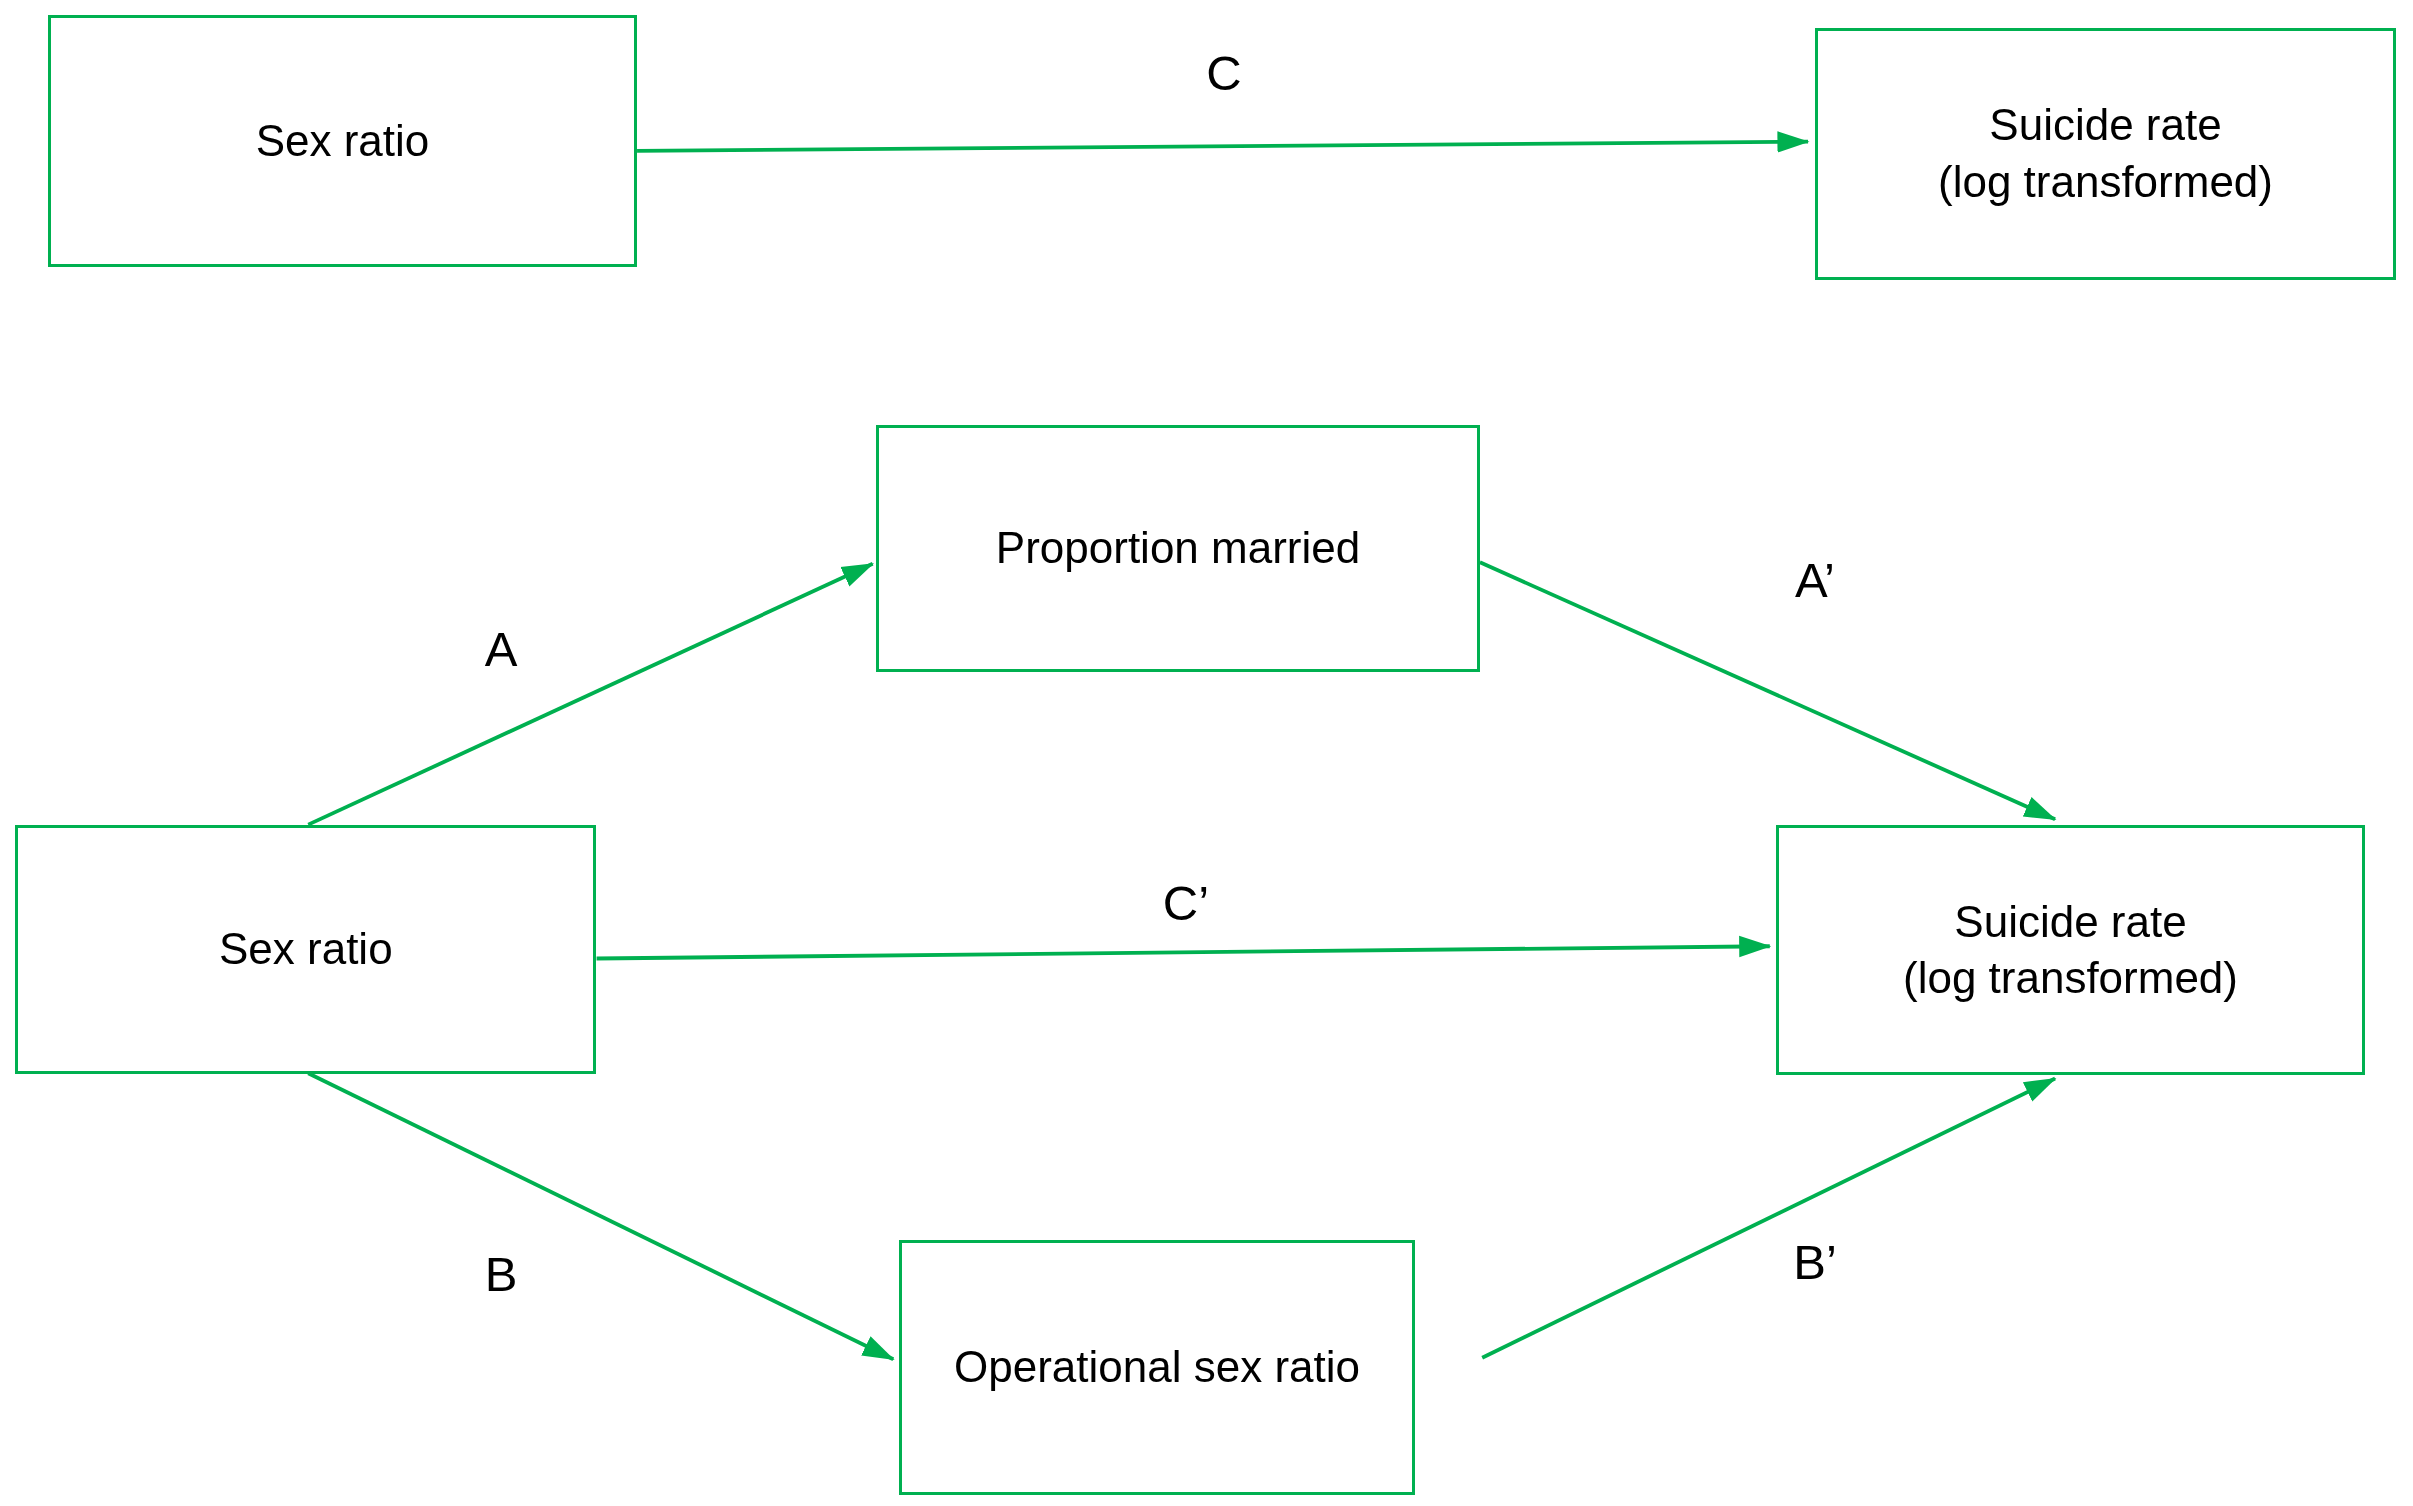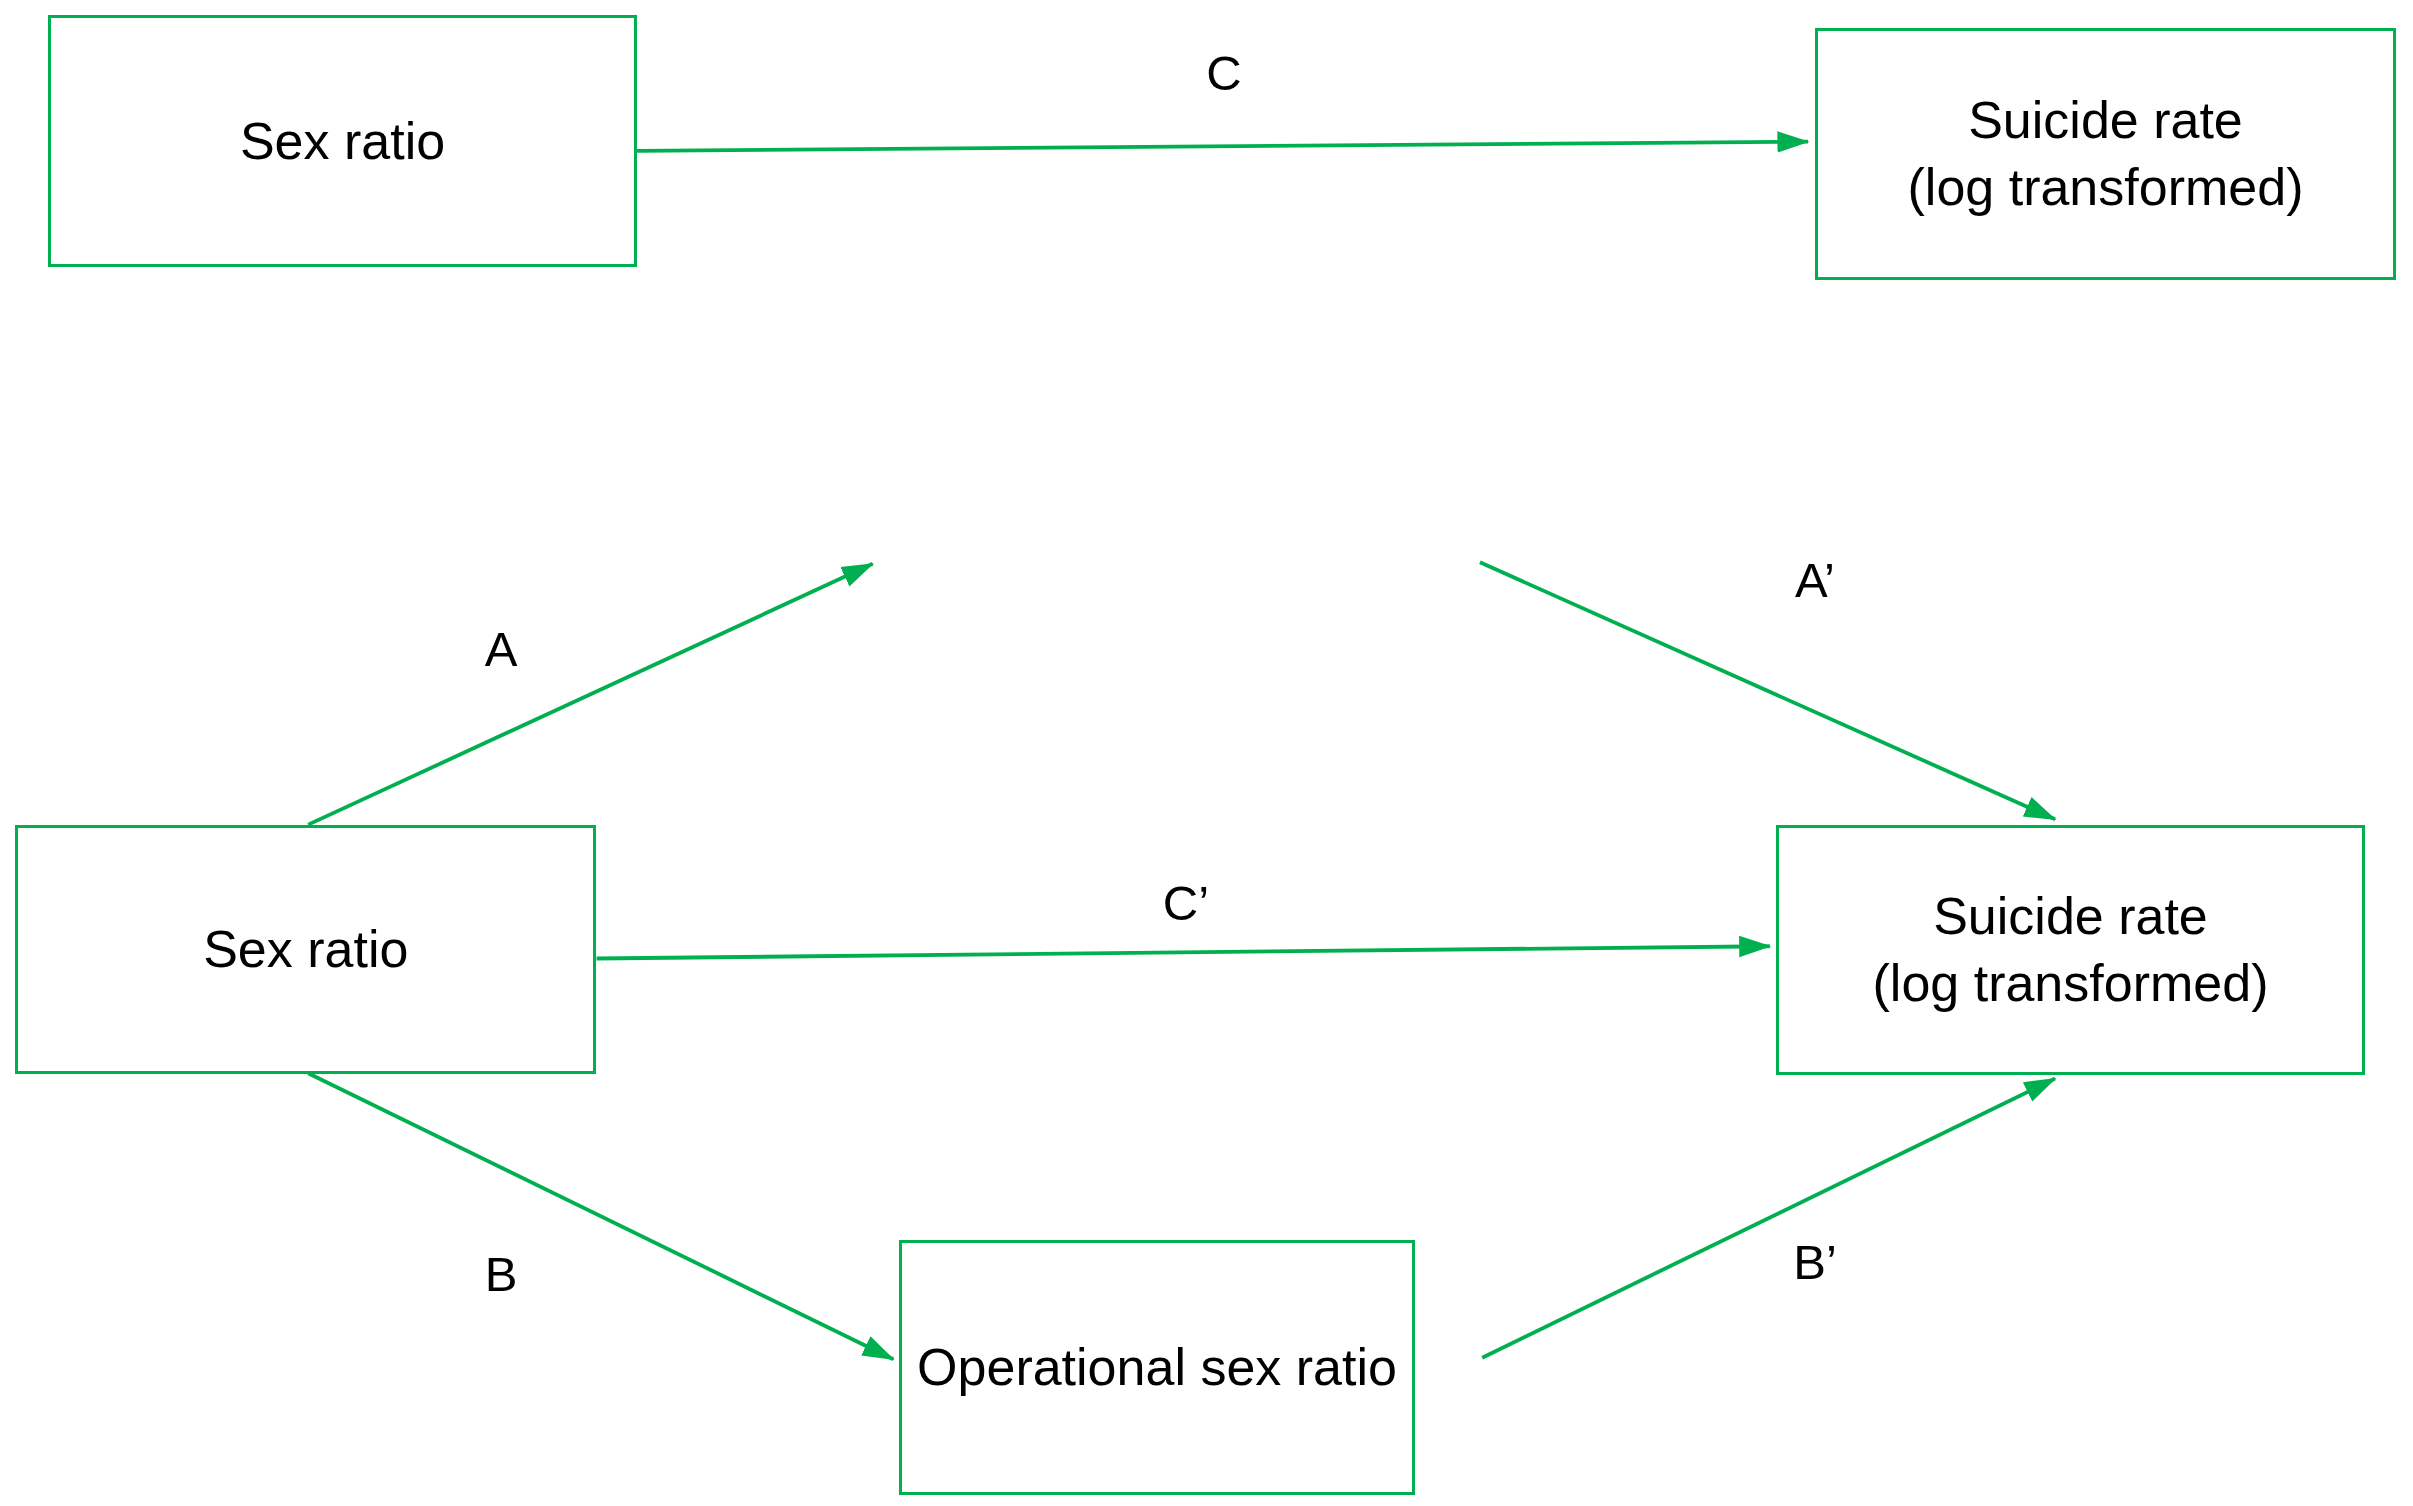--- a/index.html
+++ b/index.html
@@ -36,21 +36,21 @@
     position: absolute;
     box-sizing: border-box;
     border: 3.8px solid var(--accent, #00b050);
     background: #ffffff;
     display: flex;
     flex-direction: column;
     align-items: center;
     justify-content: center;
     text-align: center;
     color: #000000;
-    font-size: 52px;
+    font-size: 44px;
     line-height: 1.28;
     font-weight: 400;
   }
   .path-label {
     position: absolute;
     transform: translate(-50%, -50%);
     color: #000000;
     font-size: 49px;
     font-weight: 400;
     white-space: nowrap;
@@ -99,20 +99,23 @@
     <span>Suicide rate</span>
     <span>(log transformed)</span>
   </div>
 
   <div class="path-label" id="label-c">C</div>
 
   <div class="node" id="box-med-sex-ratio">
     <span>Sex ratio</span>
   </div>
 
+  <div class="node" id="box-proportion-married">
+    <span>Proportion married</span>
+  </div>
 
   <div class="node" id="box-operational-sex-ratio">
     <span>Operational sex ratio</span>
   </div>
 
   <div class="node" id="box-med-suicide-rate">
     <span>Suicide rate</span>
     <span>(log transformed)</span>
   </div>
 

